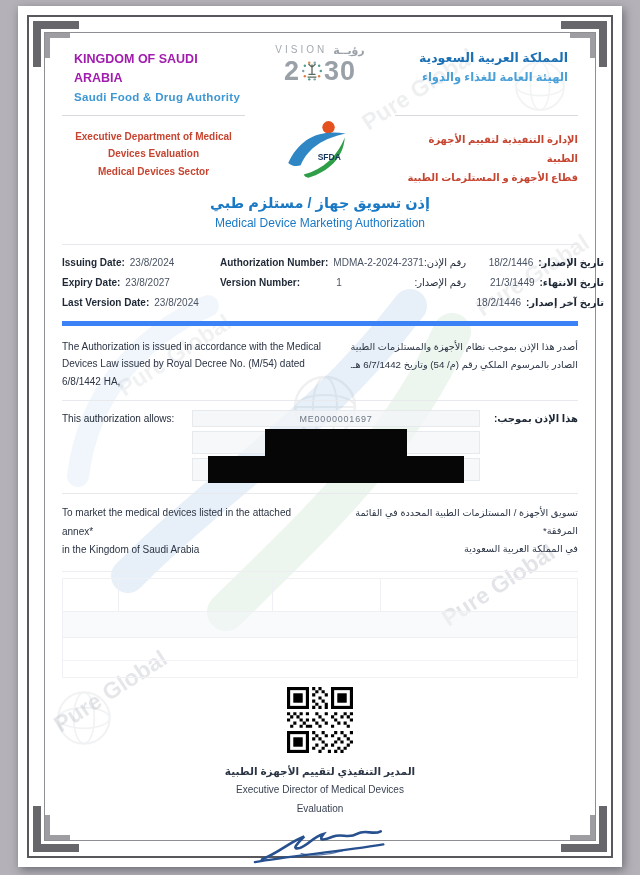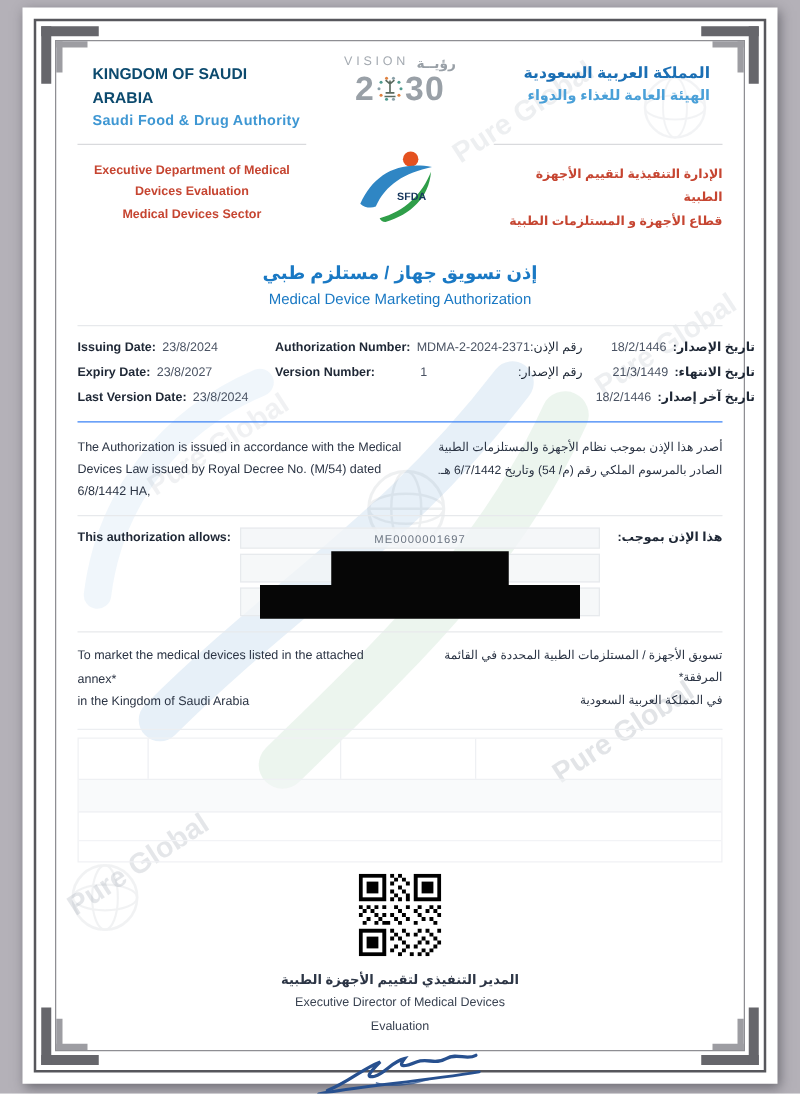--- a/index.html
+++ b/index.html
@@ -44,21 +44,21 @@
   .wm-globe { position: absolute; opacity: .12; }
   .wm-g1 { left: 272px; top: 366px; }
   .wm-g2 { left: 36px;  top: 682px; opacity: .10; }
   .wm-g3 { left: 494px; top: 52px;  opacity: .09; }
 
   
   .content { position: absolute; left: 44px; right: 44px; top: 32px; bottom: 26px; z-index: 2; }
 
   .hdr { display: grid; grid-template-columns: 1fr 150px 1fr; column-gap: 4px; margin-top: 4px; }
   .hdr-left { padding-left: 12px; padding-top: 8px; line-height: 1.55; }
-  .hdr-en-1 { color: #0c4a6e; font-weight: bold; font-size: 12.5px; }
+  .hdr-en-1 { color: #a21caf; font-weight: bold; font-size: 12.5px; }
   .hdr-en-2 { color: #3e97d3; font-weight: bold; font-size: 11.5px; letter-spacing: .3px; }
   .hdr-right { direction: rtl; text-align: right; padding-right: 10px; padding-top: 6px; line-height: 1.6; }
   .hdr-ar-1 { color: #1b6fb4; font-weight: bold; font-size: 12.5px; }
   .hdr-ar-2 { color: #4aa0d8; font-weight: bold; font-size: 11.5px; }
 
   .vision { text-align: center; padding-top: 2px; }
   .v-row1 { display: flex; justify-content: center; align-items: flex-start; gap: 6px; color: #a4aab1; }
   .v-en { font-size: 10px; letter-spacing: 3px; }
   .v-ar { font-size: 11px; font-weight: bold; color: #99a0a7; }
   .v-row2 { display: flex; justify-content: center; align-items: center; gap: 1px;
@@ -66,43 +66,43 @@
   .v-emblem { display: inline-block; width: 22px; height: 22px; }
 
   .hdr-div { display: grid; grid-template-columns: 1fr 150px 1fr; margin-top: 8px; }
   .dline { border-top: 1px solid #d9dadd; }
 
   .dept { display: grid; grid-template-columns: 1fr 150px 1fr; margin-top: 6px; align-items: start; }
   .dept-en { text-align: center; color: #c64531; font-weight: bold; font-size: 10px; line-height: 1.75; padding-top: 6px; }
   .dept-ar { text-align: right; direction: rtl; color: #c64531; font-weight: bold; font-size: 10px; line-height: 1.9; padding-top: 8px; }
   .sfda-wrap { text-align: center; margin-top: -4px; }
 
-  .title-block { text-align: center; margin-top: 24px; }
+  .title-block { text-align: center; margin-top: 8px; }
   .title-ar { direction: rtl; color: #1a79c4; font-weight: bold; font-size: 14.5px; }
   .title-en { color: #1a79c4; font-size: 12px; margin-top: 5px; }
 
-  .sec-details { margin-top: 14px; border-top: 1px solid #e7e9ec; border-bottom: 1px solid #3b82f6;
+  .sec-details { margin-top: 14px; border-top: 1px solid #e7e9ec; border-bottom: 5px solid #3b82f6;
                  padding: 12px 0 4px; display: grid; grid-template-columns: 152px 1fr 132px; column-gap: 6px;
                  font-size: 10px; color: #273040; }
   .d-row { margin-bottom: 9px; white-space: nowrap; }
   .lbl { font-weight: bold; color: #1e2735; }
   .val { color: #4a5363; margin-left: 5px; }
   .d-mid .d-row { display: flex; align-items: baseline; }
   .lbl-ar { font-weight: normal; color: #1e2735; direction: rtl; margin-left: auto; }
   .val-center { margin: 0 auto; }
   .d-right { direction: rtl; text-align: right; }
   .d-right .val { margin-left: 0; margin-right: 5px; }
 
   .sec-legal { display: flex; justify-content: space-between; padding: 12px 0 10px;
                border-bottom: 1px solid #e7e9ec; font-size: 10px; color: #2b3444; line-height: 1.75; }
   .legal-en { width: 296px; }
   .legal-ar { width: 252px; direction: rtl; text-align: right; font-size: 9.7px; line-height: 1.9; }
 
   .sec-allows { display: flex; align-items: flex-start; padding: 9px 0 12px; border-bottom: 1px solid #e7e9ec; font-size: 10px; }
-  .allow-lbl-en { width: 124px; font-weight: bold; color: #1e2735; padding-top: 3px; }
+  .allow-lbl-en { width: 124px; font-weight: normal; color: #1e2735; padding-top: 3px; }
   .allow-box { width: 288px; margin-left: 6px; }
   .allow-id { background: rgba(243,245,247,.8); border: 1px solid #e7eaed; height: 17px; line-height: 16px;
               text-align: center; font-size: 9px; color: #6d7683; letter-spacing: .8px; }
   .allow-strip { background: rgba(243,245,247,.75); border: 1px solid #e7eaed; display: flex; justify-content: center; align-items: center; height: 23px; margin-top: 4px; }
   .redact { background: #060606; }
   .redact-1 { width: 142px; height: 27px; }
   .redact-2 { width: 256px; height: 27px; }
   .allow-lbl-ar { margin-left: auto; font-weight: bold; color: #1e2735; direction: rtl; padding-top: 3px; }
 
   .sec-market { display: flex; justify-content: space-between; padding: 10px 0 11px;

